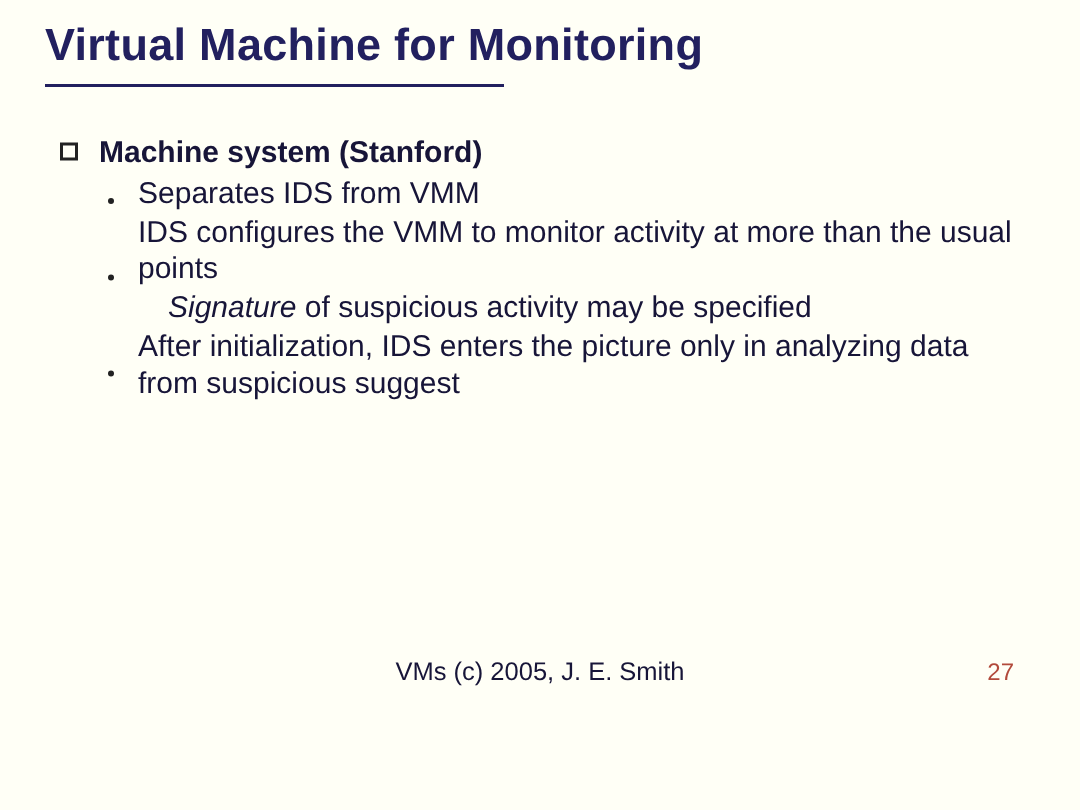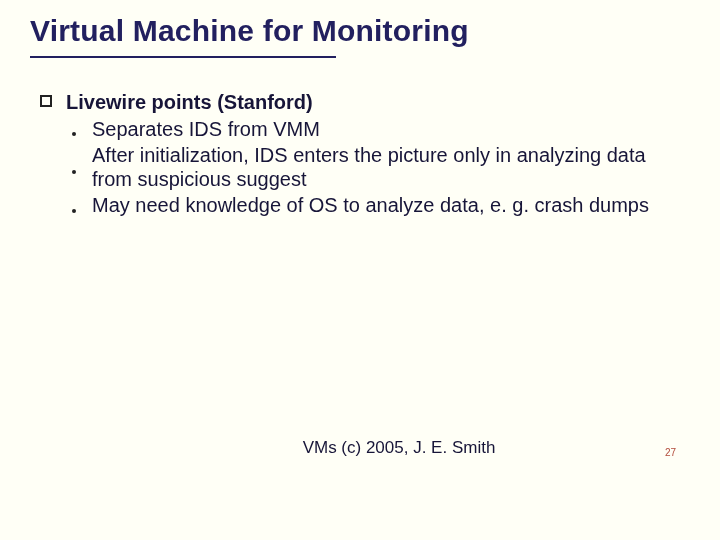--- a/index.html
+++ b/index.html
@@ -10,21 +10,20 @@
     background: #fffff6;
     font-family: Arial, Helvetica, sans-serif;
     color: #171538;
     overflow: hidden;
   }
   .slide {
     position: relative;
     width: 720px;
     height: 476px;
     box-sizing: border-box;
-    padding-left: 39px;
   }
   .title {
     position: absolute;
     left: 30px;
     top: 14px;
     font-size: 30px;
     font-weight: bold;
     color: #22205f;
     letter-spacing: 0.2px;
   }
@@ -93,57 +92,62 @@
     bottom: 18px;
     width: 100%;
     text-align: center;
     font-size: 17px;
     color: #171538;
   }
   .page-num {
     position: absolute;
     right: 44px;
     bottom: 18px;
-    font-size: 10px;
+    font-size: 16px;
     color: #b24a3b;
   }
 </style>
 </head>
 <body>
 
 <div class="slide">
 
   <div class="title">Virtual Machine for Monitoring</div>
   <div class="title-underline"></div>
 
   <div class="body">
 
     <div class="lvl1">
       <div class="bullet"></div>
-      <div class="text">Livewire points (Stanford)</div>
+      <div class="text">Machine system (Stanford)</div>
     </div>
 
     <div class="lvl2-group">
 
       <div class="lvl2">
         <div class="dot"></div>
         <div class="text">Separates IDS from VMM</div>
       </div>
 
+      <div class="lvl2">
+        <div class="dot"></div>
+        <div class="text">
+          <span>IDS configures the VMM to monitor activity at more than the usual points</span>
+          <div class="lvl3">
+            <span class="italic-word">Signature</span><span> of suspicious activity may be specified</span>
+          </div>
+        </div>
+      </div>
 
       <div class="lvl2">
         <div class="dot"></div>
         <div class="text">After initialization, IDS enters the picture only in analyzing data from suspicious suggest</div>
       </div>
 
 
-      <div class="lvl2">
-        <div class="dot"></div>
-        <div class="text">May need knowledge of OS to analyze data, e. g. crash dumps</div>
-      </div>
 
     </div>
   </div>
 
   <div class="footer">VMs (c) 2005, J. E. Smith</div>
   <div class="page-num">27</div>
 
 </div>
 
 </body></html>

